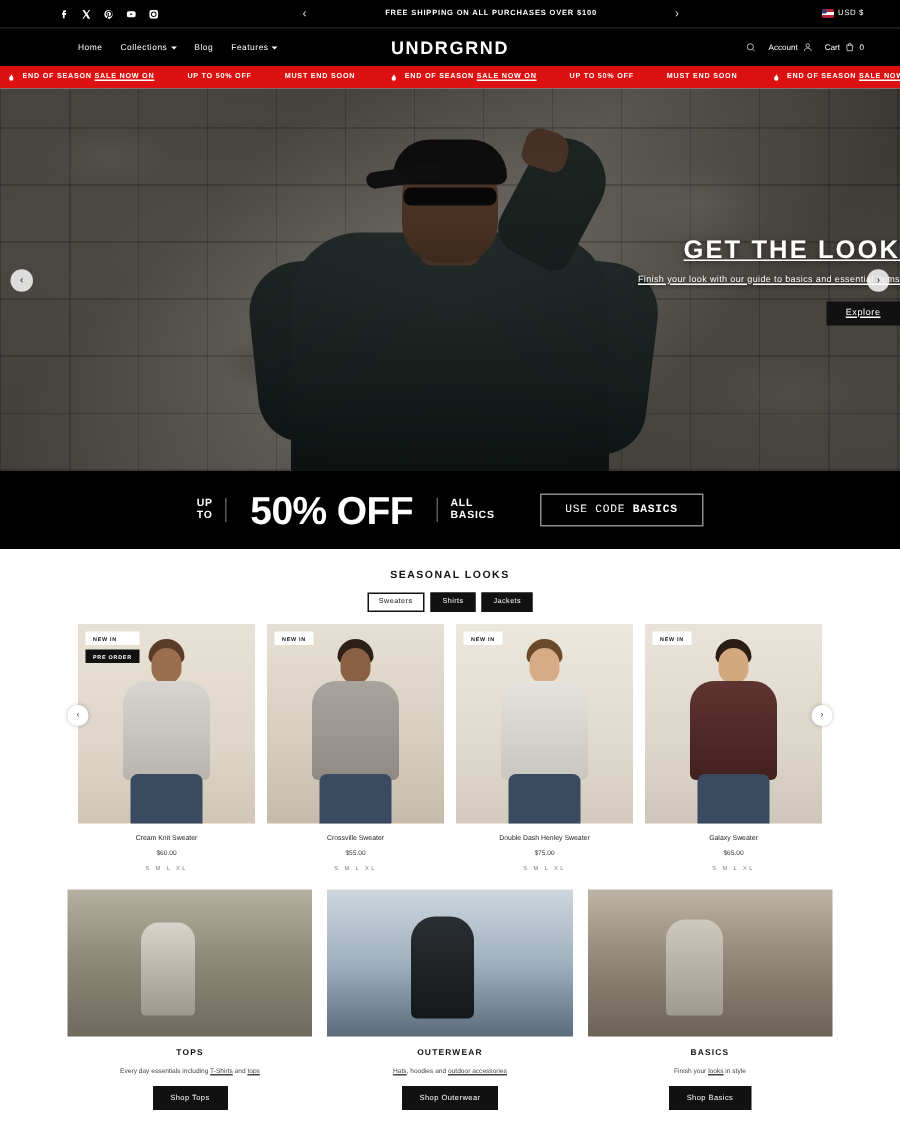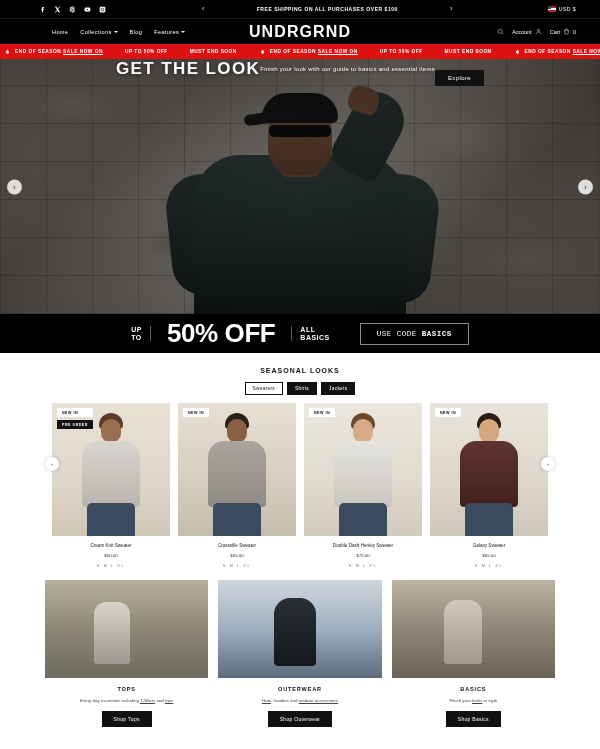--- a/index.html
+++ b/index.html
@@ -33,21 +33,21 @@
   .header {
     height:26px; background:#000; color:#fff;
     display:flex; align-items:center; padding:0 18px;
     position:relative; border-top:1px solid #1c1c1c;
   }
   .nav { display:flex; gap:12px; align-items:center; margin-left:34px; }
   .nav a { color:#fff; font-size:5.6px; letter-spacing:.35px; text-decoration:none; display:flex; align-items:center; gap:2px; }
   .caret { width:0;height:0;border-left:2px solid transparent;border-right:2px solid transparent;border-top:2.4px solid #fff; display:inline-block; }
   .logo {
     position:absolute; left:50%; top:50%; transform:translate(-50%,-50%);
-    font-size:16px; font-weight:bold; letter-spacing:1.1px; color:#fff;
+    font-size:12px; font-weight:bold; letter-spacing:1.1px; color:#fff;
   }
   .header-right { margin-left:auto; display:flex; align-items:center; gap:8px; margin-right:6px; }
   .hr-item { display:flex; align-items:center; gap:3px; font-size:5.4px; color:#fff; }
   .hr-item svg { width:7px; height:7px; stroke:#fff; fill:none; stroke-width:1.6; }
 
   
   .marquee {
     height:15px; background:#dd1111; color:#fff; overflow:hidden;
     display:flex; align-items:center; white-space:nowrap;
   }
@@ -95,33 +95,33 @@
   .head { position:absolute; left:50%; transform:translateX(-50%); top:16px; width:64px; height:74px;
     background:linear-gradient(180deg,#8a6046 0%,#6f4b35 70%,#5a3c2b 100%); border-radius:30px 30px 26px 26px; }
   .cap { position:absolute; left:50%; transform:translateX(-50%); top:8px; width:76px; height:30px;
     background:#161616; border-radius:26px 26px 6px 6px; }
   .cap:after{ content:""; position:absolute; left:-18px; top:19px; width:50px; height:11px; background:#1a1a1a; border-radius:12px 2px 6px 14px; transform:rotate(-8deg);}
   .glasses { position:absolute; left:50%; transform:translateX(-50%); top:40px; width:62px; height:12px;
     background:#0d0d0d; border-radius:5px; }
   .hand { position:absolute; right:46px; top:2px; width:30px; height:26px; background:#7d5640; border-radius:10px 12px 8px 8px; transform:rotate(18deg); }
 
   .hero-shade { position:absolute; inset:0; background:radial-gradient(ellipse at 50% 55%, rgba(0,0,0,.30) 0%, rgba(0,0,0,.46) 60%, rgba(0,0,0,.55) 100%); }
-  .hero-content { position:absolute; inset:0; display:flex; flex-direction:row; align-items:flex-start; justify-content:center; color:#fff; text-align:center; }
+  .hero-content { position:absolute; inset:0; display:flex; flex-direction:column; align-items:flex-end; justify-content:center; color:#fff; text-align:center;text-decoration:underline; }
   .hero-title { font-size:17px; font-weight:bold; letter-spacing:1.4px; text-shadow:0 1px 4px rgba(0,0,0,.5); }
   .hero-sub { font-size:6px; letter-spacing:.25px; margin-top:7px; text-shadow:0 1px 3px rgba(0,0,0,.6); }
   .hero-btn { margin-top:11px; background:#111; color:#fff; border:none; font-size:6px; padding:5px 13px; letter-spacing:.4px; cursor:pointer; font-family:inherit; }
   .heroArrow {
     position:absolute; top:50%; transform:translateY(-50%); width:15px; height:15px; border-radius:50%;
     background:rgba(255,255,255,.82); color:#111; display:flex; align-items:center; justify-content:center;
     font-size:7px; cursor:pointer; z-index:4;
   }
   .heroArrow.l { left:7px; } .heroArrow.r { right:7px; }
 
   
-  .promo { height:39px; background:#000; color:#fff; display:flex; align-items:center; justify-content:center; gap:0; }
+  .promo { height:52px; background:#000; color:#fff; display:flex; align-items:center; justify-content:center; gap:0; }
   .promo-upto { font-size:7px; font-weight:bold; line-height:1.12; letter-spacing:.5px; padding-right:8px; border-right:1px solid #5a5a5a; text-align:left; }
   .promo-main { font-size:26px; font-weight:bold; letter-spacing:-.4px; padding:0 16px; }
   .promo-all { font-size:7px; font-weight:bold; line-height:1.12; letter-spacing:.5px; padding-left:8px; border-left:1px solid #5a5a5a; text-align:left; }
   .promo-code { margin-left:30px; border:1px solid #8a8a8a; font-size:7.5px; letter-spacing:.5px; padding:6px 16px; cursor:pointer; background:transparent; color:#fff; font-family:Liberation Mono, monospace; }
   .promo-code b { font-weight:bold; }
 
   
   .section-head { text-align:center; padding-top:14px; }
   .section-title { font-size:7px; font-weight:bold; letter-spacing:1px; }
   .tabs { display:flex; gap:4px; justify-content:center; margin-top:8px; }

